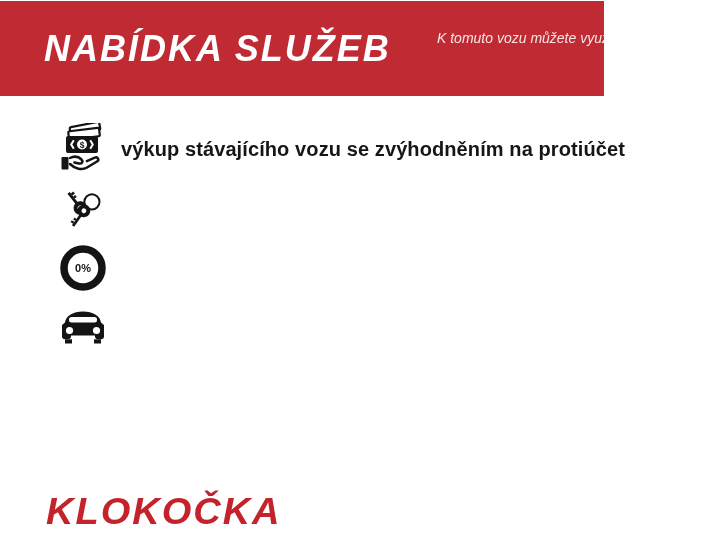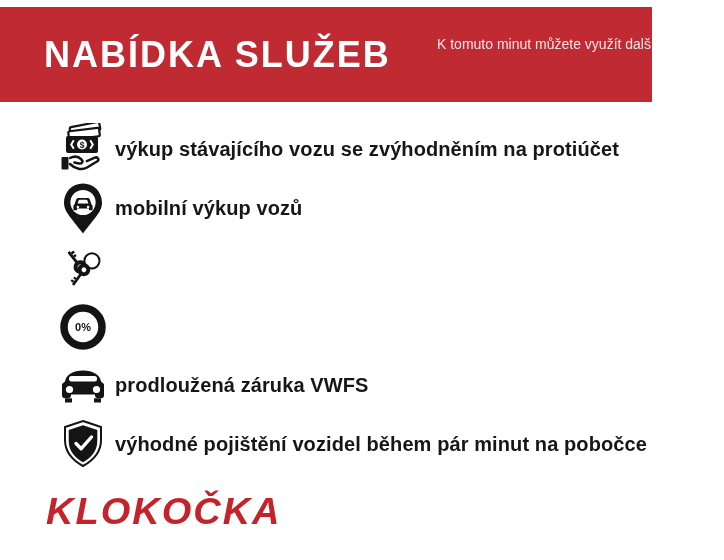--- a/index.html
+++ b/index.html
@@ -4,22 +4,23 @@
 <style>
   html,body{margin:0;padding:0;}
   body{
     width:724px;height:560px;position:relative;overflow:hidden;
     background:#ffffff;
     font-family:"Liberation Sans", sans-serif;
     -webkit-font-smoothing:antialiased;
   }
   
   .banner{
-    position:absolute;left:0;top:7px;width:652px;height:95px;
+    position:absolute;left:0;top:1px;width:604px;height:95px;
     background:#c02a33;
+    font-style:italic;
   }
   .banner-title{
     position:absolute;left:44px;top:50%;transform:translateY(-50%);
     margin:0;color:#ffffff;font-size:36px;font-weight:700;
     letter-spacing:2px;white-space:nowrap;
   }
   .banner-note{
     position:absolute;left:437px;top:27px;width:272px;
     color:rgba(255,255,255,0.88);
     font-size:14px;line-height:21px;font-weight:500;
@@ -30,40 +31,40 @@
     display:flex;flex-direction:column;
   }
   .service-row{
     height:59px;display:flex;align-items:center;
   }
   .service-icon{
     width:50px;height:56px;flex:0 0 50px;
     display:flex;align-items:center;justify-content:center;
   }
   .service-label{
-    margin-left:7px;
+    margin-left:13px;
     color:#161616;font-size:20px;font-weight:700;
     letter-spacing:0.1px;white-space:nowrap;
   }
   
   .logo{
     position:absolute;left:46px;top:491px;
     color:#c5232b;font-size:38px;font-weight:700;font-style:italic;
     letter-spacing:2px;white-space:nowrap;
     transform:scaleY(0.96);transform-origin:left top;
   }
   svg{display:block;}
 </style>
 </head>
 <body>
 
 <div class="banner">
   <h1 class="banner-title">NABÍDKA SLUŽEB</h1>
   <div class="banner-note">
-    <div>K tomuto minut můžete využít další služby</div>
+    <div>K tomuto vozu můžete využít další služby</div>
   </div>
 </div>
 
 <div class="services">
 
   <div class="service-row">
     <span class="service-icon">
       <svg width="48" height="54" viewBox="0 0 48 54">
         <g stroke="#141414" stroke-width="2.2" fill="#ffffff">
           <rect x="11" y="1.5" width="30" height="8" rx="1.5" transform="rotate(-11 26 5.5)"></rect>
@@ -77,33 +78,20 @@
         <rect x="2.5" y="34" width="7" height="12.5" rx="1" fill="#141414"></rect>
         <g stroke="#141414" stroke-width="2.5" fill="none" stroke-linecap="round" stroke-linejoin="round">
           <path d="M11,41 c5,5 12,6.5 17,3.5 l10,-6 c2.6,-1.6 1,-5 -2.2,-3.8 l-8,3.4"></path>
           <path d="M11,35 c4,-2 8.5,-1.5 11.5,1.5 c2,2 0.5,4.6 -2.6,4 l-4.5,-1"></path>
         </g>
       </svg>
     </span>
     <span class="service-label">výkup stávajícího vozu se zvýhodněním na protiúčet</span>
   </div>
 
-  <div class="service-row">
-    <span class="service-icon">
-      <svg width="44" height="54" viewBox="0 0 44 54">
-        <path d="M22,1.5 C11,1.5 3,10 3,20.8 c0,9 7,14.7 19,30.7 12,-16 19,-21.7 19,-30.7 C41,10 33,1.5 22,1.5 z" fill="#141414"></path>
-        <circle cx="22" cy="20.5" r="12.6" fill="#ffffff"></circle>
-        <path fill="#141414" d="M13.5,22.5 l1.6,-4.8 c0.4,-1.2 1.2,-1.8 2.5,-1.8 h8.8 c1.3,0 2.1,0.6 2.5,1.8 l1.6,4.8 c0.7,0.3 1.1,0.9 1.1,1.7 v3.1 c0,0.6 -0.4,1 -1,1 h-1.7 c-0.6,0 -1,-0.4 -1,-1 v-0.7 h-11.8 v0.7 c0,0.6 -0.4,1 -1,1 h-1.7 c-0.6,0 -1,-0.4 -1,-1 v-3.1 c0,-0.8 0.4,-1.4 1.1,-1.7 z"></path>
-        <path d="M16.6,21.6 l1,-3 c0.2,-0.6 0.7,-0.9 1.3,-0.9 h6.2 c0.6,0 1.1,0.3 1.3,0.9 l1,3 z" fill="#ffffff"></path>
-        <circle cx="16.9" cy="25.1" r="1.3" fill="#ffffff"></circle>
-        <circle cx="27.1" cy="25.1" r="1.3" fill="#ffffff"></circle>
-      </svg>
-    </span>
-    <span class="service-label">mobilní výkup vozů</span>
-  </div>
 
   <div class="service-row">
     <span class="service-icon">
       <svg width="56" height="50" viewBox="0 0 56 50">
         <circle cx="38" cy="17" r="8.5" fill="none" stroke="#141414" stroke-width="2.2"></circle>
         <g fill="#141414">
           <g transform="rotate(-38 25 24)">
             <circle cx="25" cy="24" r="7.6"></circle>
             <circle cx="25" cy="24" r="2.9" fill="#ffffff"></circle>
             <rect x="23.5" y="2.5" width="3.2" height="15"></rect>
@@ -135,29 +123,18 @@
     <span class="service-icon">
       <svg width="50" height="44" viewBox="0 0 50 44">
         <path fill="#141414" d="M7,17.5 c1.2,-7 8,-11 18,-11 s16.8,4 18,11 l3,2.5 v11.5 c0,1.6 -1.2,2.8 -2.8,2.8 h-3.4 c-1.6,0 -2.8,-1.2 -2.8,-2.8 v-1 h-24 v1 c0,1.6 -1.2,2.8 -2.8,2.8 h-3.4 C5.2,34.3 4,33.1 4,31.5 v-11.5 z"></path>
         <rect x="11" y="12" width="28" height="5.5" rx="2.5" fill="#ffffff"></rect>
         <circle cx="11.5" cy="25.5" r="3.6" fill="#ffffff"></circle>
         <circle cx="38.5" cy="25.5" r="3.6" fill="#ffffff"></circle>
         <rect x="7" y="34.3" width="7" height="4.2" fill="#141414"></rect>
         <rect x="36" y="34.3" width="7" height="4.2" fill="#141414"></rect>
       </svg>
     </span>
-    <span class="service-label">prodloužená záruka VWFS</span>
   </div>
 
-  <div class="service-row">
-    <span class="service-icon">
-      <svg width="46" height="52" viewBox="0 0 46 52">
-        <path d="M23,2 L41,8 v13 c0,13 -8,20.5 -18,26 C13,41.5 5,34 5,21 V8 z" fill="none" stroke="#141414" stroke-width="2"></path>
-        <path d="M23,6.2 L37.3,11 v11 c0,10.5 -6.3,16.6 -14.3,21.2 C15,38.6 8.7,32.5 8.7,22 V11 z" fill="#141414"></path>
-        <path d="M16,24.5 l5.2,5.2 L31.5,18" stroke="#ffffff" stroke-width="3.4" fill="none" stroke-linecap="round" stroke-linejoin="round"></path>
-      </svg>
-    </span>
-    <span class="service-label">výhodné pojištění vozidel během pár minut na pobočce</span>
-  </div>
 
 </div>
 
 <div class="logo">KLOKOČKA</div>
 
 </body></html>

